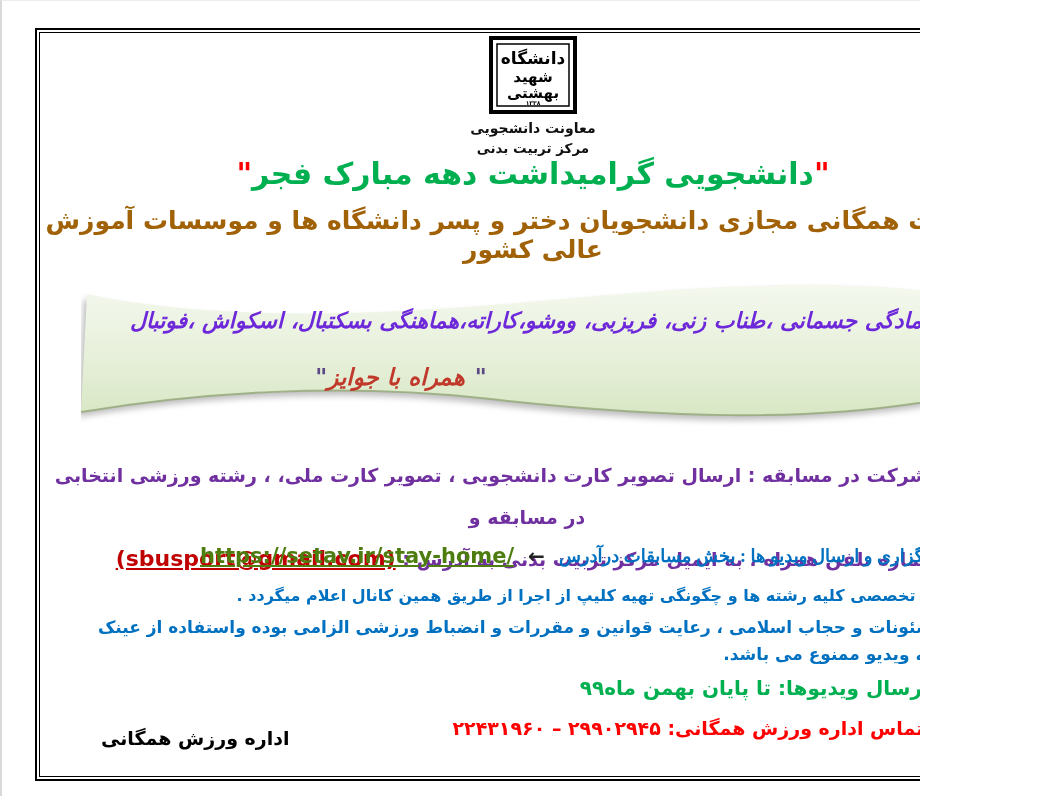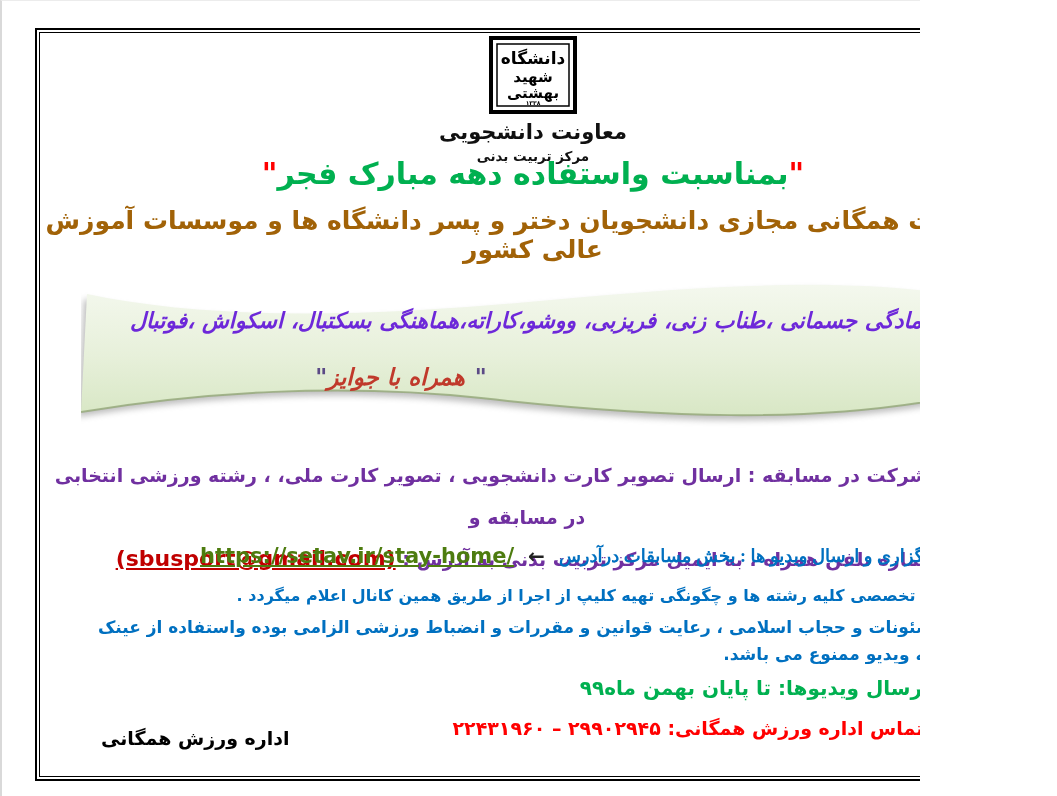--- a/index.html
+++ b/index.html
@@ -12,21 +12,21 @@
   .frame {
     position:absolute; left:33px; top:27px; width:996px; height:753px;
     border:2px solid #000;
   }
   .frame::before {
     content:""; position:absolute; inset:2px; border:1px solid #000; pointer-events:none;
   }
   
   .header-block { position:absolute; top:6px; left:0; width:100%; text-align:center; }
   .logo-svg { display:inline-block; }
-  .org1 { font-size:21px; font-weight:bold; color:#111; margin-top:2px; direction:rtl; }
+  .org1 { font-size:14px; font-weight:bold; color:#111; margin-top:2px; direction:rtl; }
   .org2 { font-size:13.5px; font-weight:bold; color:#111; margin-top:4px; direction:rtl; }
   
   .main-title { position:absolute; top:126px; left:0; width:100%; text-align:center; direction:rtl;
     font-size:30px; font-weight:bold; }
   .main-title .q { color:#ff0000; }
   .main-title .t { color:#00b050; }
   .subtitle { position:absolute; top:176px; left:0; width:100%; text-align:center; direction:rtl;
     font-size:25px; font-weight:bold; color:#a16207; }
   
   .banner { position:absolute; top:246px; left:44px; width:912px; height:164px; }
@@ -75,21 +75,21 @@
         <text x="44" y="28" text-anchor="middle" font-size="17" font-weight="bold" fill="#000">دانشگاه</text>
         <text x="44" y="46" text-anchor="middle" font-size="15" font-weight="bold" fill="#000">شهید</text>
         <text x="44" y="62" text-anchor="middle" font-size="15" font-weight="bold" fill="#000">بهشتی</text>
         <text x="44" y="69" text-anchor="middle" font-size="6" font-weight="bold" fill="#000">۱۳۳۸</text>
       </svg>
       <div class="org1">معاونت دانشجویی</div>
       <div class="org2">مرکز تربیت بدنی</div>
     </div>
 
     <div class="main-title">
-      <span class="q">"</span><span class="t">بمناسبت واستفاده دهه مبارک فجر</span><span class="q">"</span>
+      <span class="q">"</span><span class="t">دانشجویی گرامیداشت دهه مبارک فجر</span><span class="q">"</span>
     </div>
 
     <div class="subtitle">مسابقات همگانی مجازی دانشجویان دختر و پسر دانشگاه ها و موسسات آموزش عالی کشور</div>
 
     <div class="banner">
       <svg width="912" height="164" viewBox="0 0 912 164">
         <defs>
           <linearGradient id="g1" x1="0" y1="0" x2="0" y2="1">
             <stop offset="0%" stop-color="#f4f8ee"></stop>
             <stop offset="55%" stop-color="#e7f0da"></stop>

